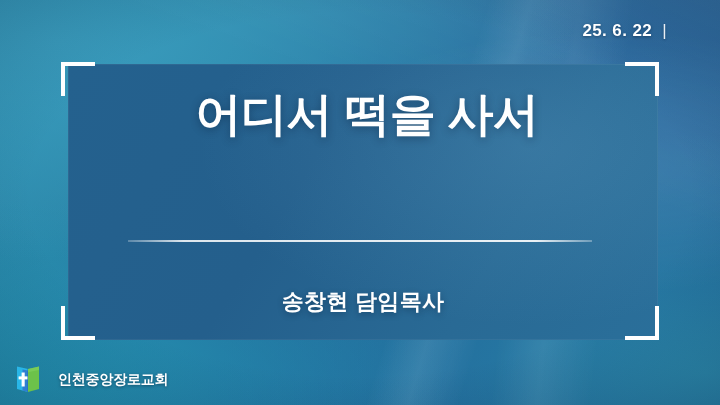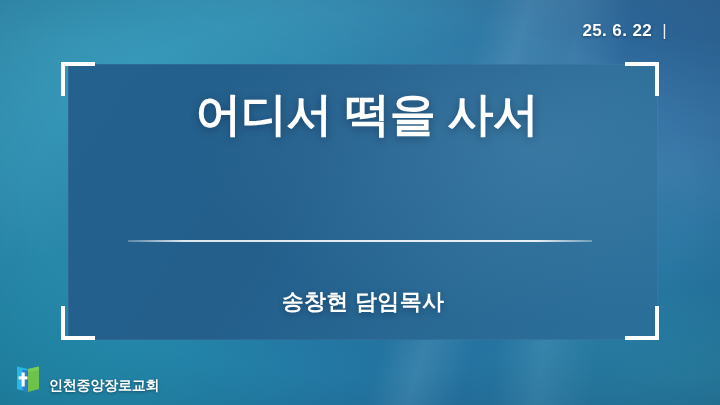--- a/index.html
+++ b/index.html
@@ -144,22 +144,22 @@
     text-shadow: 0 2px 6px rgba(0,22,48,0.38);
     margin-top: 19px;
   }
 
   
   .logo {
     position: absolute;
     left: 14px;
     bottom: 10px;
     display: flex;
-    align-items: flex-end;
-    gap: 7px;
+    align-items: center;
+    gap: 16px;
   }
   .logo-mark {
     width: 28px;
     height: 30px;
     display: block;
   }
   .logo-text {
     color: #ffffff;
     font-size: 14px;
     font-weight: 700;

